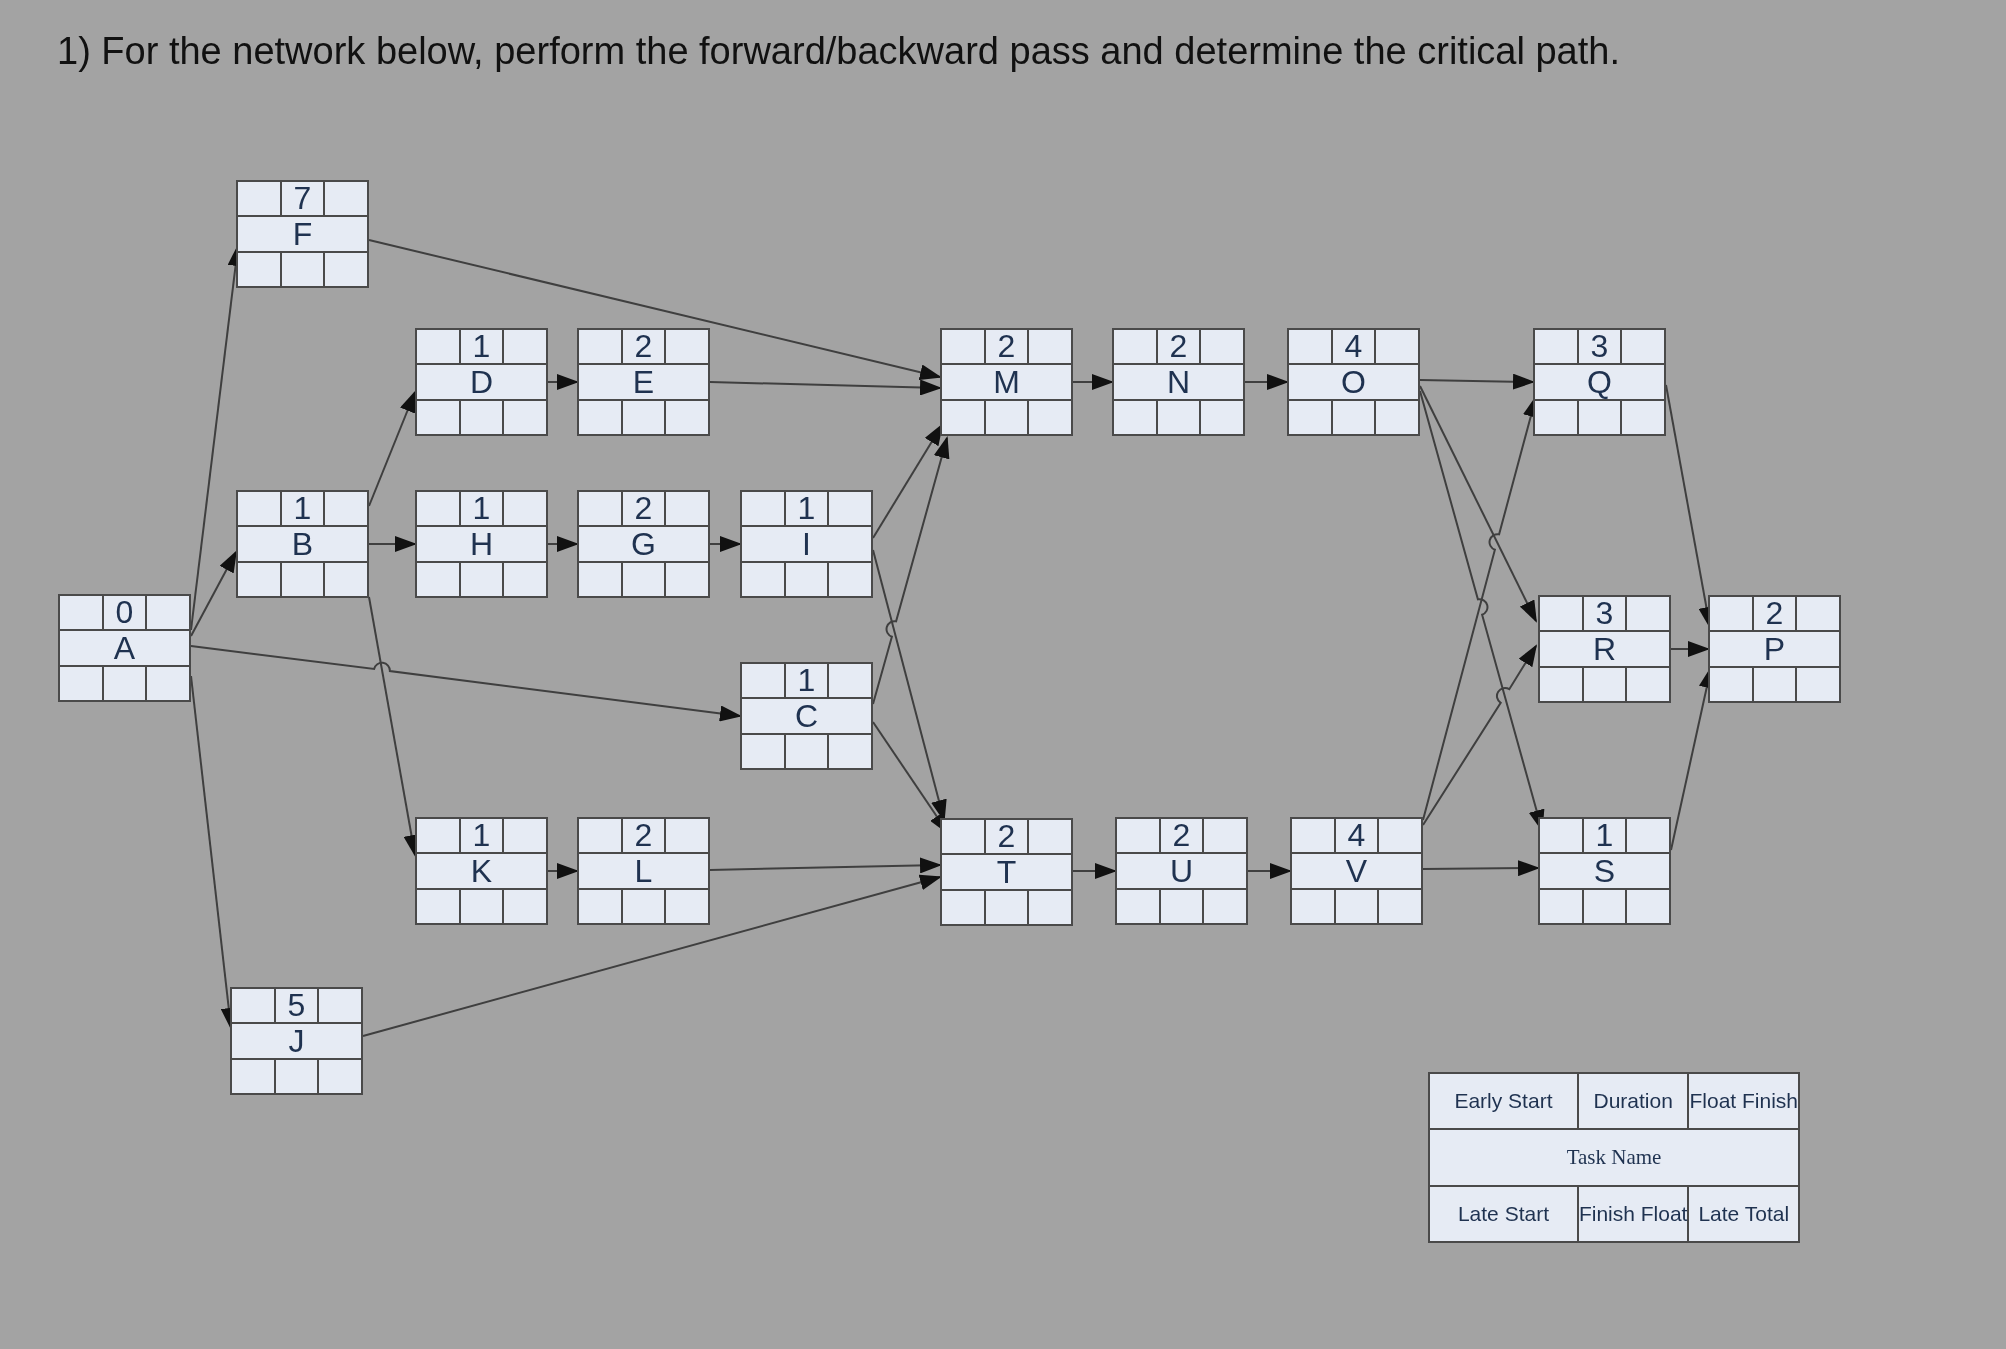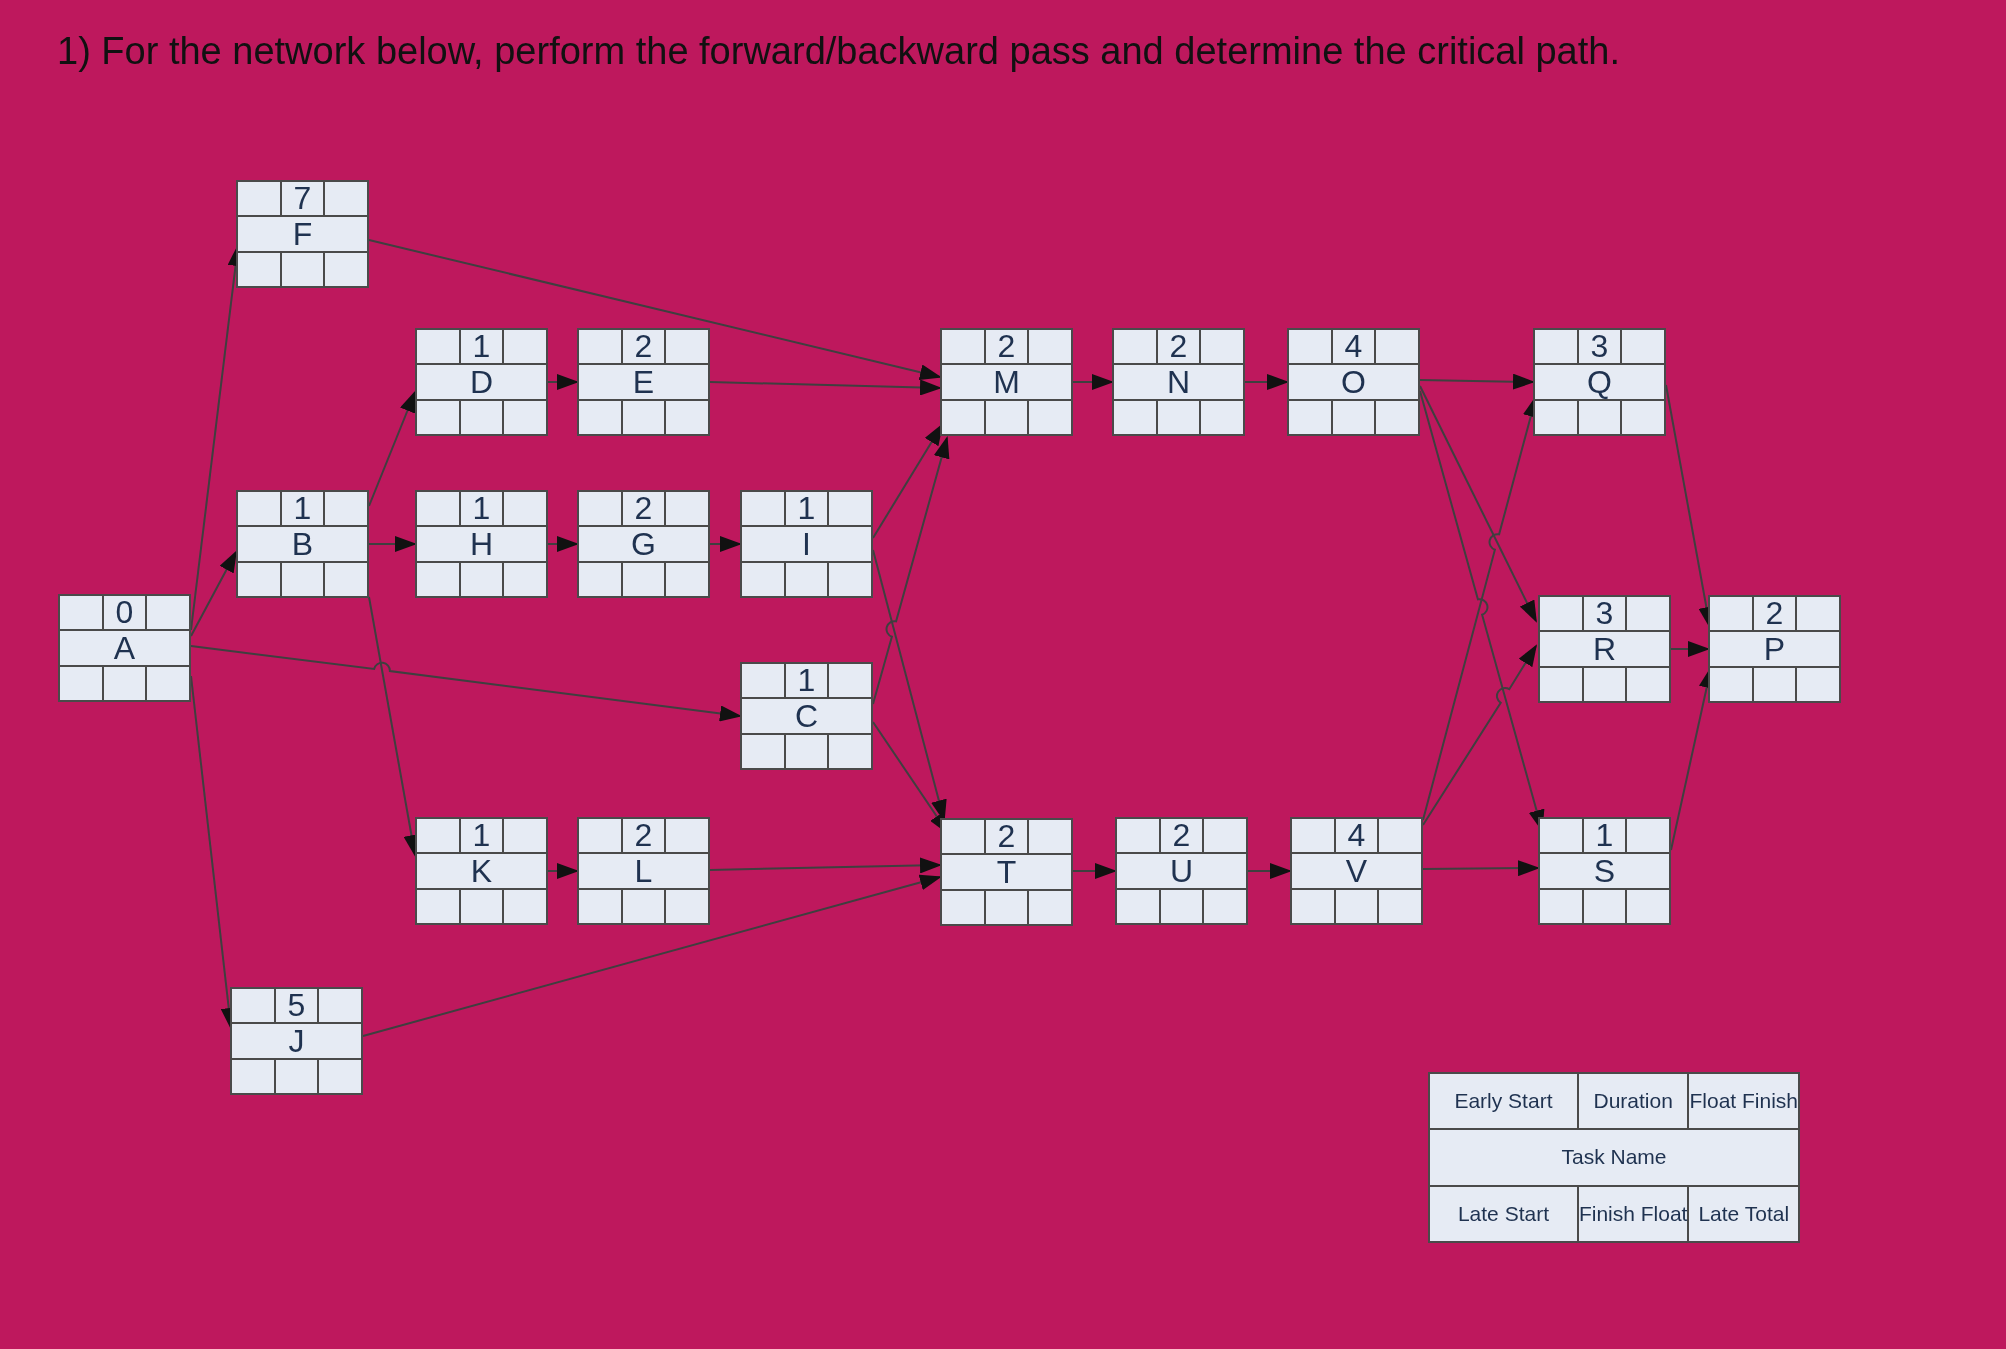--- a/index.html
+++ b/index.html
@@ -1,31 +1,31 @@
 <!DOCTYPE html>
 <html><head>
 <meta charset="utf-8">
 <style>
   html,body{margin:0;padding:0;background:#ffffff;}
   body{font-family:"Liberation Sans", sans-serif;}
-  .canvas{position:relative;width:2006px;height:1349px;background:#be185d;overflow:hidden;}
+  .canvas{position:relative;width:2006px;height:1349px;background:#a3a3a3;overflow:hidden;}
   .title{position:absolute;left:57px;top:30px;font-size:38px;color:#111111;white-space:nowrap;letter-spacing:0px;}
   #edge-layer{position:absolute;left:0;top:0;width:2006px;height:1349px;}
   .node{position:absolute;width:133px;height:108px;box-sizing:border-box;border:2px solid #4a4a4a;
         background:#4a4a4a;display:grid;grid-template-columns:1fr 1fr 1fr;grid-template-rows:1fr 1fr 1fr;
         gap:2px;}
   .node .cell{background:#e6ebf4;display:flex;align-items:center;justify-content:center;
         font-size:32px;color:#1f3250;overflow:hidden;}
   .node .name{grid-column:1 / 4;}
   .legend{position:absolute;left:1428px;top:1072px;width:372px;height:171px;box-sizing:border-box;
         border:2px solid #4a4a4a;background:#4a4a4a;display:grid;
         grid-template-columns:1fr;grid-template-rows:1fr 1fr 1fr;gap:2px;}
   .legend .cell{background:#e6ebf4;display:flex;align-items:center;justify-content:center;
         font-size:21px;color:#1f3250;white-space:nowrap;}
-  .legend .span{grid-column:1 / 4;}
+  .legend .span{grid-column:1 / 4;font-family:Liberation Serif, serif;}
 </style>
 </head>
 <body>
 
 <div class="canvas">
   <div class="title">1) For the network below, perform the forward/backward pass and determine the critical path.</div>
   <svg id="edge-layer" viewBox="0 0 2006 1349">
       <defs>
         <marker id="arw" markerWidth="11" markerHeight="8" refX="10" refY="4" orient="auto" markerUnits="strokeWidth">
           <path d="M0,0 L11,4 L0,8 Z" fill="#111111"></path>

